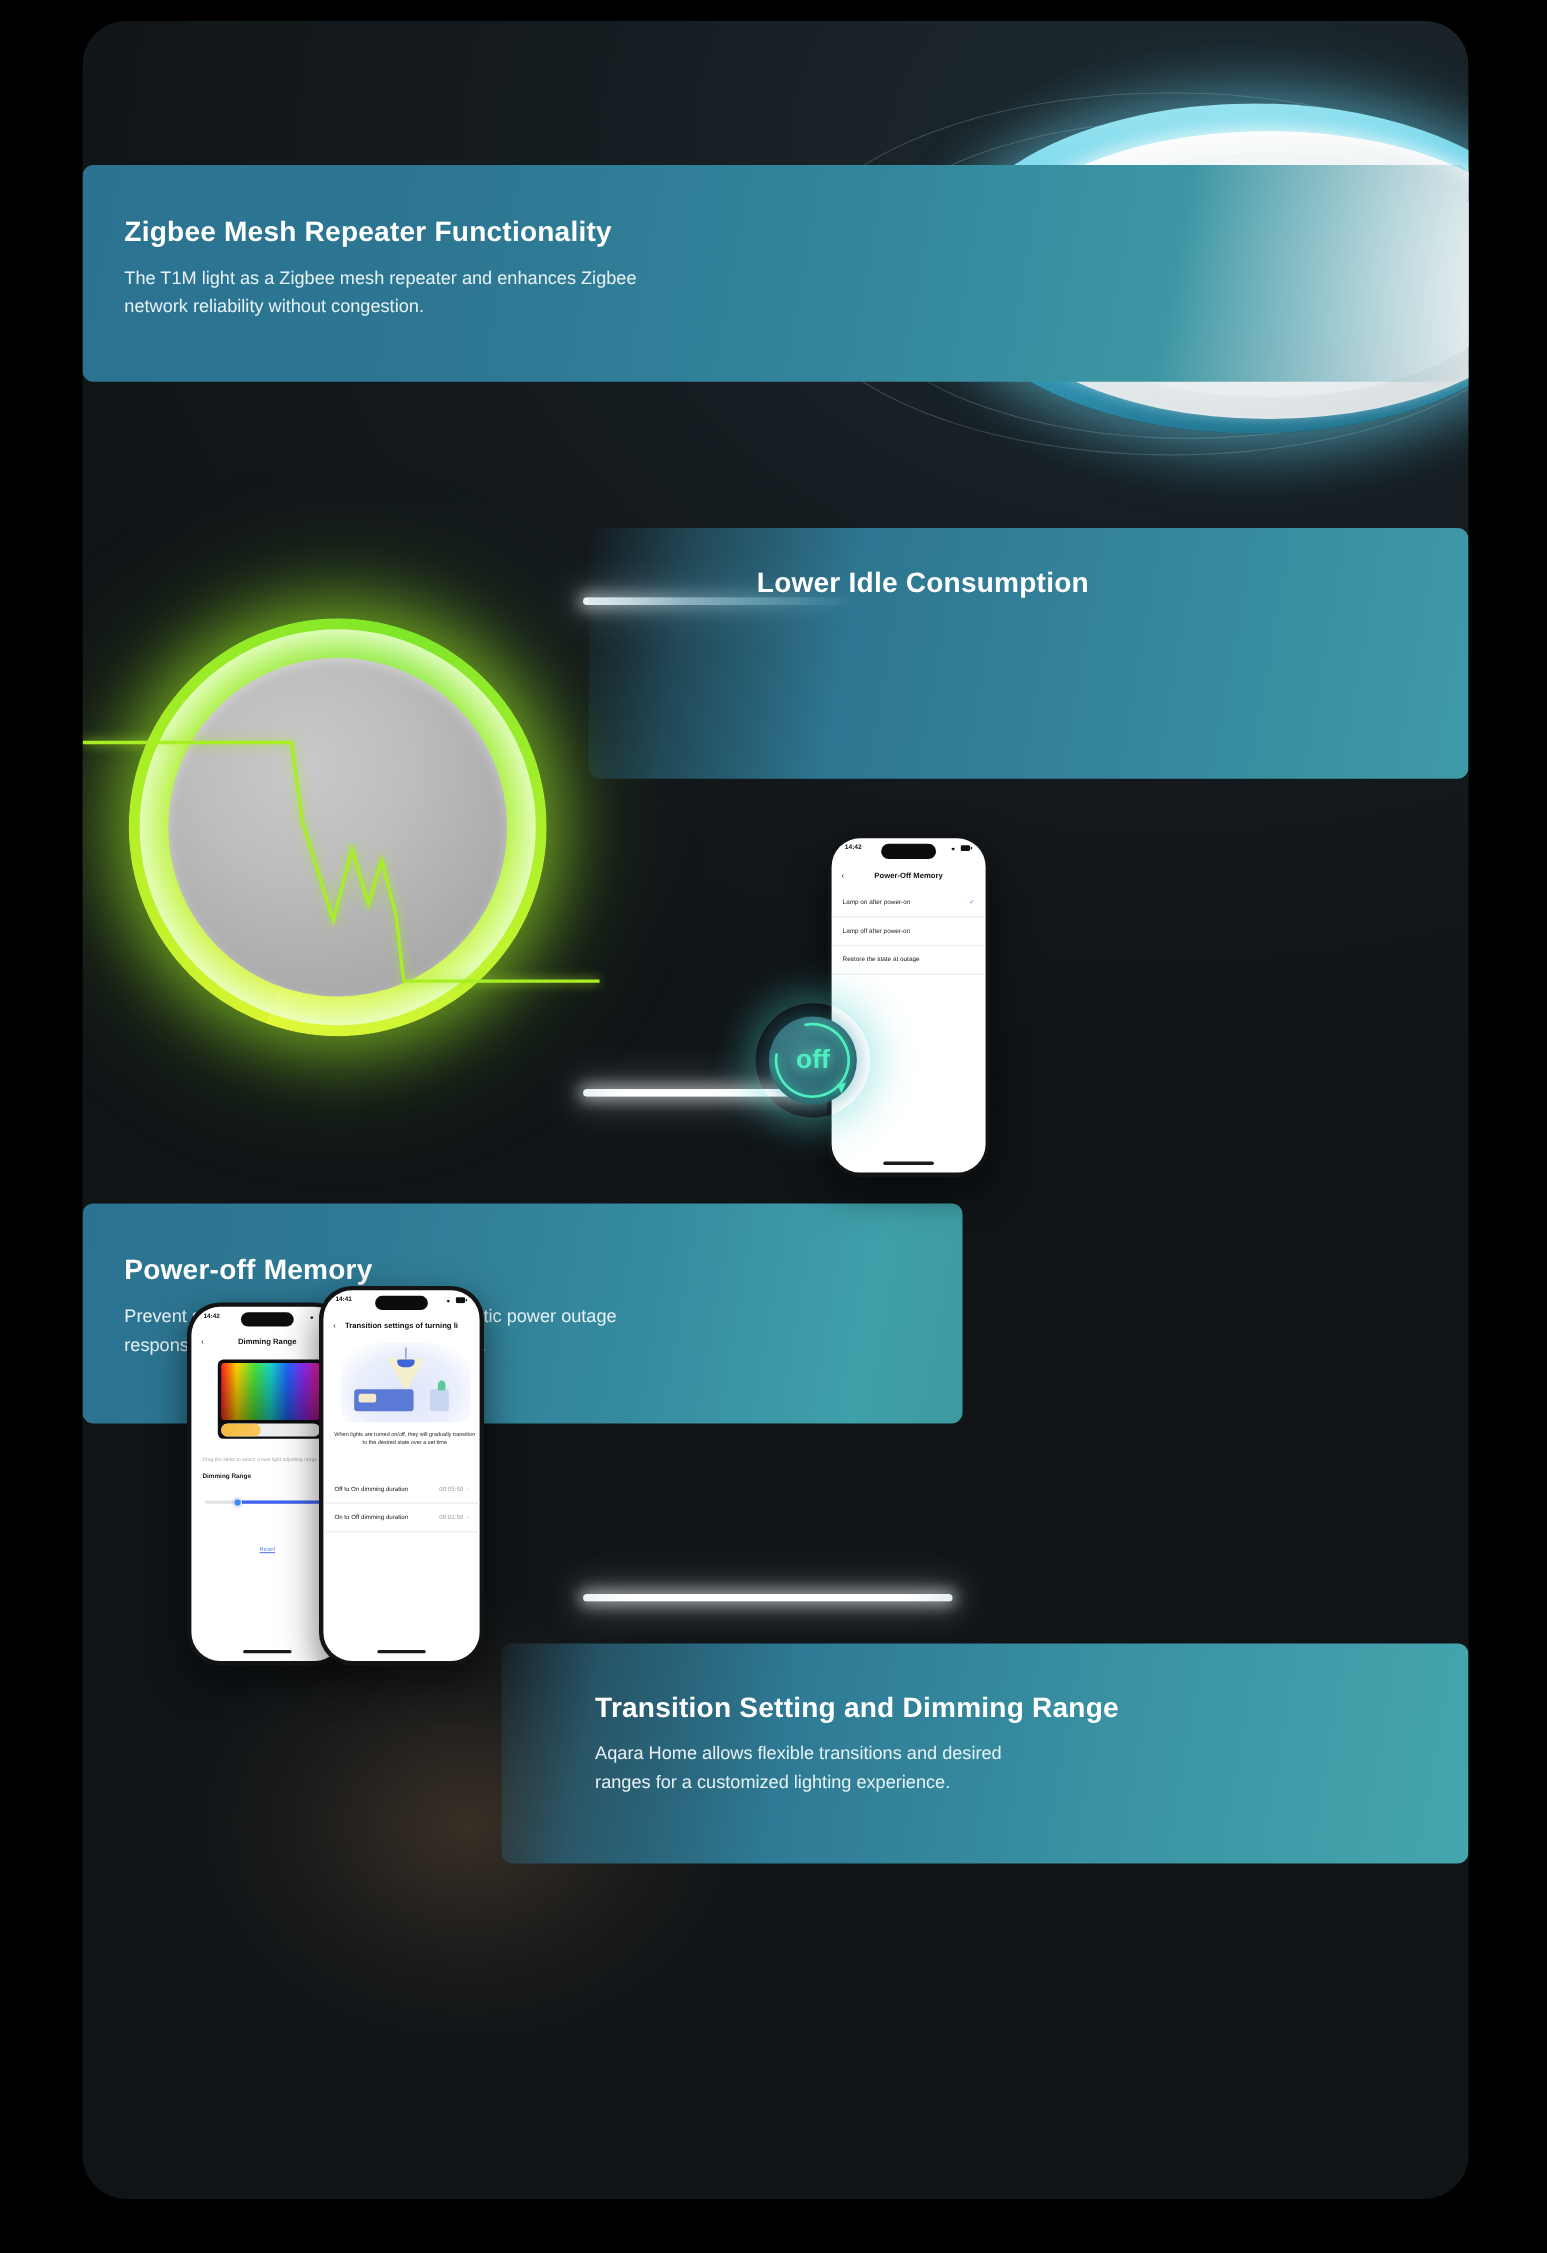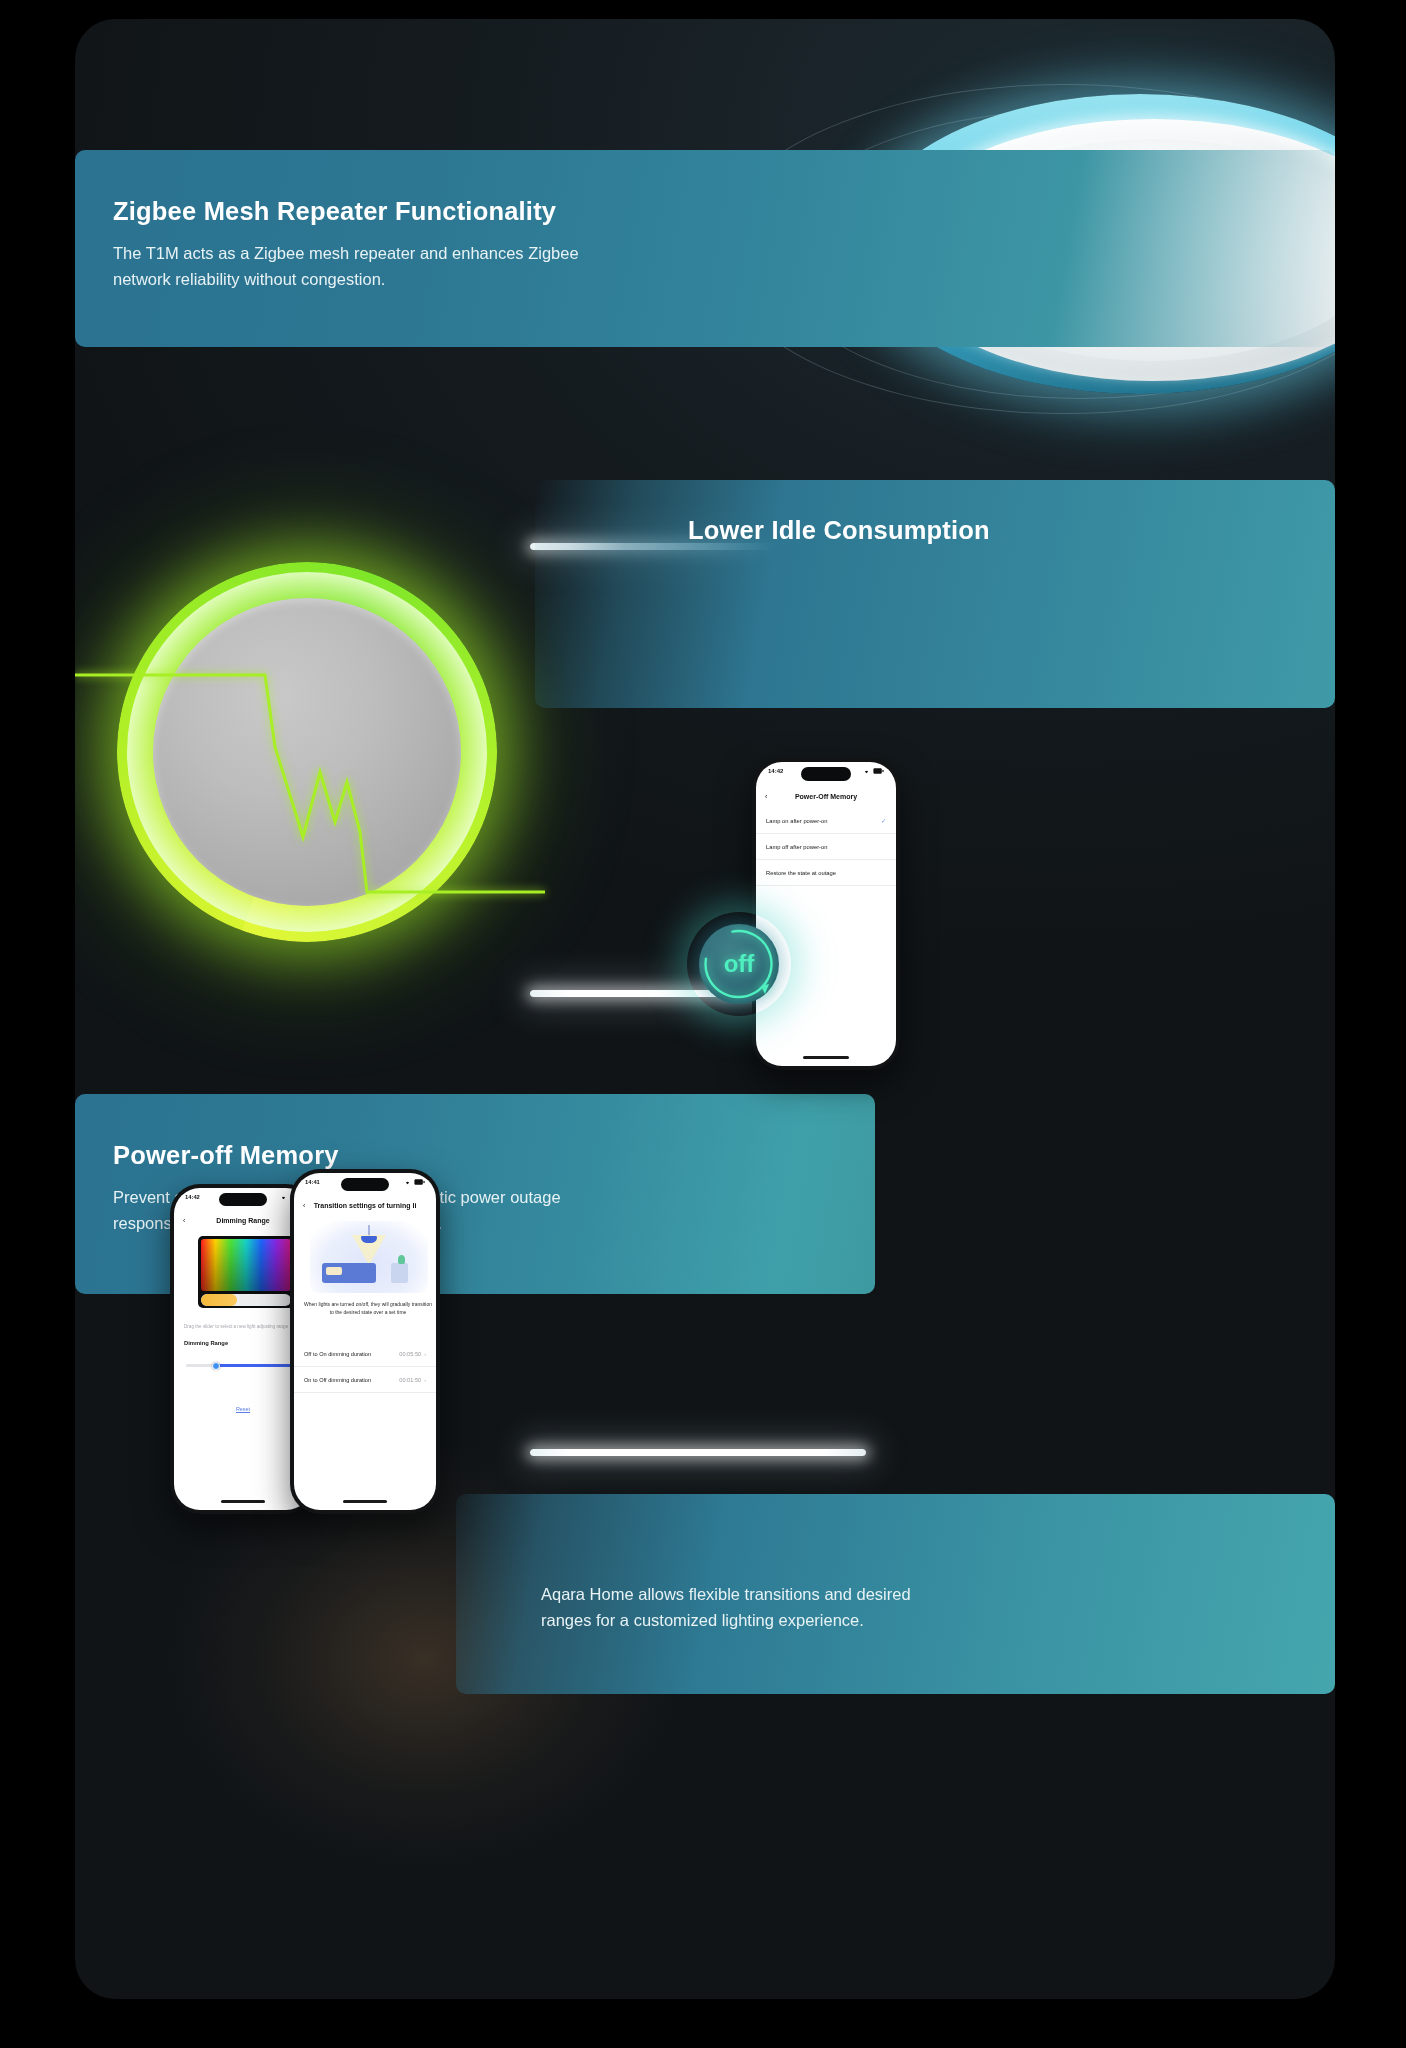--- a/index.html
+++ b/index.html
@@ -332,21 +332,21 @@
     <div class="lamp-ring" id="ring-outer"></div>
     <div class="lamp-ring" id="ring-mid"></div>
     <div id="lamp-cyan"></div>
     <div id="lamp-white"></div>
     <div id="lamp-inner"></div>
   </div>
 
   <div class="banner" id="banner-zigbee">
     <div class="banner-inner">
       <h2>Zigbee Mesh Repeater Functionality</h2>
-      <p>The T1M acts as a Zigbee mesh repeater and enhances Zigbee network reliability without congestion.</p>
+      <p>The T1M light as a Zigbee mesh repeater and enhances Zigbee network reliability without congestion.</p>
     </div>
   </div>
 
   <div class="divider" id="divider-1"></div>
 
   <div id="energy-wrap">
     <div id="energy-glow"></div>
     <div id="energy-ring"></div>
     <div id="energy-ring2"></div>
     <div id="energy-face"></div>
@@ -507,17 +507,18 @@
           <span class="chev">›</span>
         </span>
       </div>
 
       <div class="home-ind"></div>
     </div>
   </div>
 
   <div class="banner" id="banner-transition">
     <div class="banner-inner">
+      <h2>Transition Setting and Dimming Range</h2>
       <p>Aqara Home allows flexible transitions and desired ranges for a customized lighting experience.</p>
     </div>
   </div>
 
 </div>
 
 </body></html>

